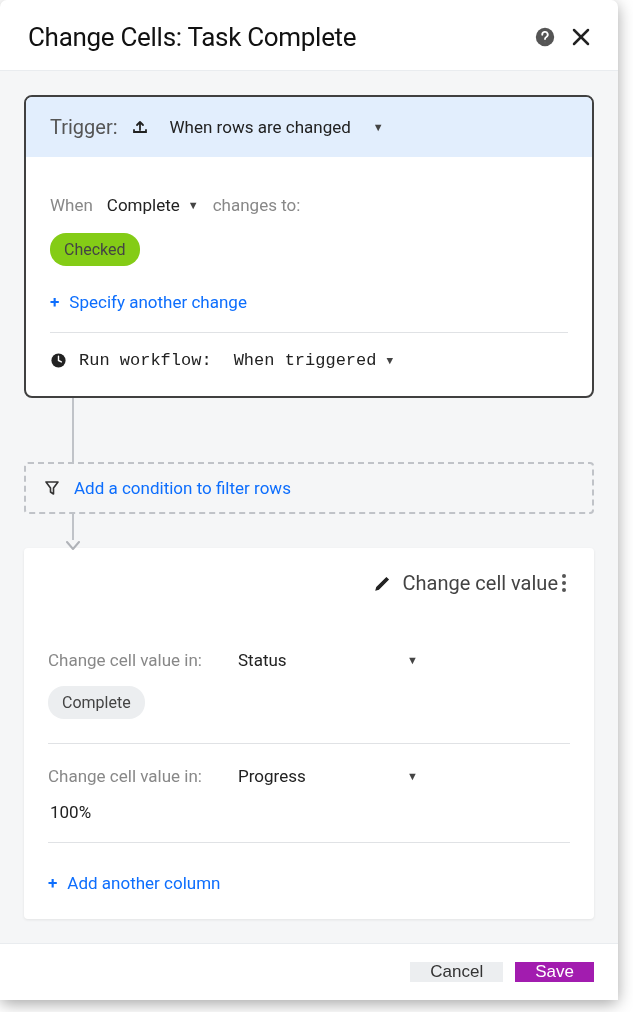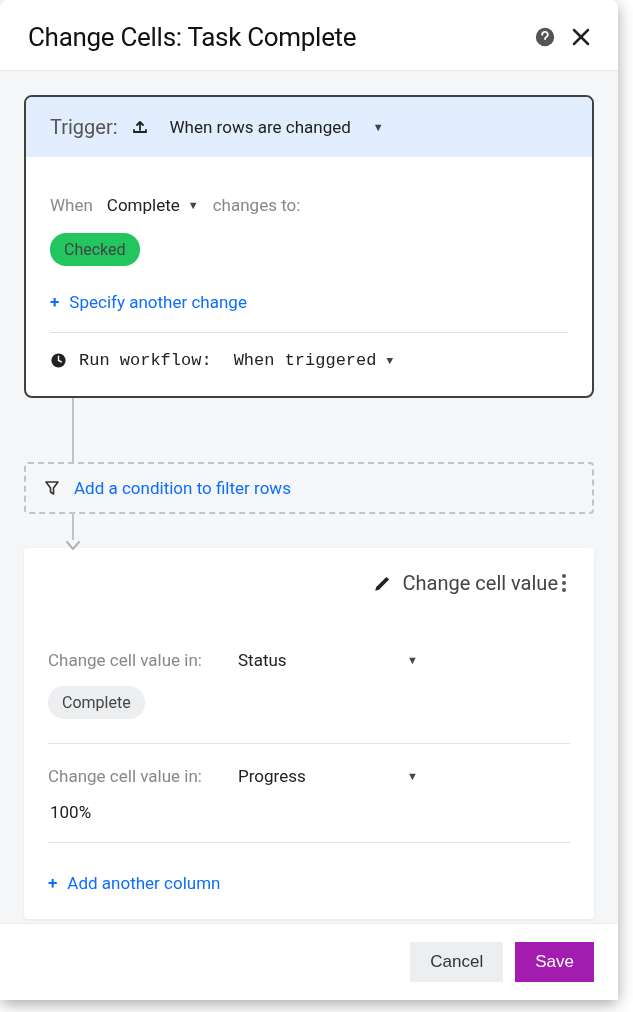--- a/index.html
+++ b/index.html
@@ -106,21 +106,21 @@
       align-items: center;
       gap: 8px;
       color: #222;
       cursor: pointer;
     }
     .changes-to {
       color: #888;
     }
     .chip {
       display: inline-block;
-      background: #22c55e;
+      background: #84cc16;
       color: #444;
       font-size: 16px;
       padding: 7px 14px;
       border-radius: 16px;
       margin-bottom: 20px;
     }
     .action-link {
       display: flex;
       align-items: center;
       gap: 10px;
@@ -289,21 +289,21 @@
       display: flex;
       justify-content: flex-end;
       align-items: center;
       gap: 12px;
       padding: 18px 24px;
       background: #fff;
       border-top: 1px solid #e9ecef;
     }
     .btn {
       font-size: 17px;
-      padding: 10px 20px;
+      padding: 0 20px;
       border-radius: 0;
       cursor: pointer;
       border: none;
     }
     .btn-cancel {
       background: #eceef0;
       color: #333;
     }
     .btn-save {
       background: #a21caf;

